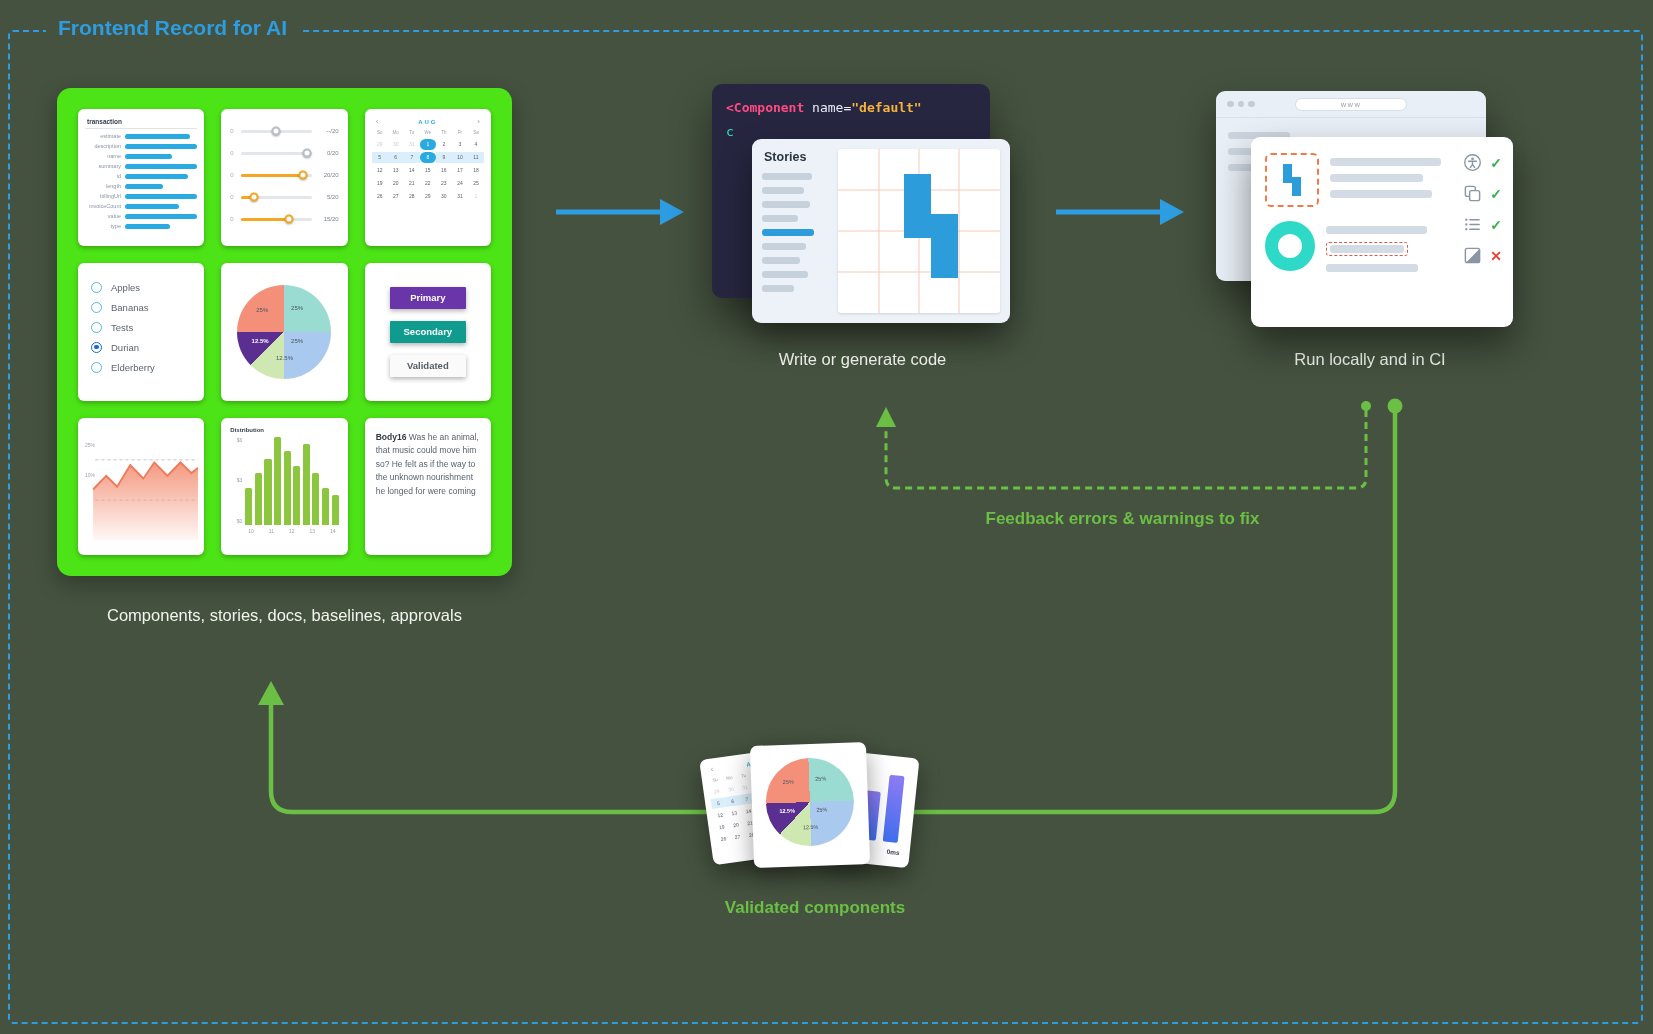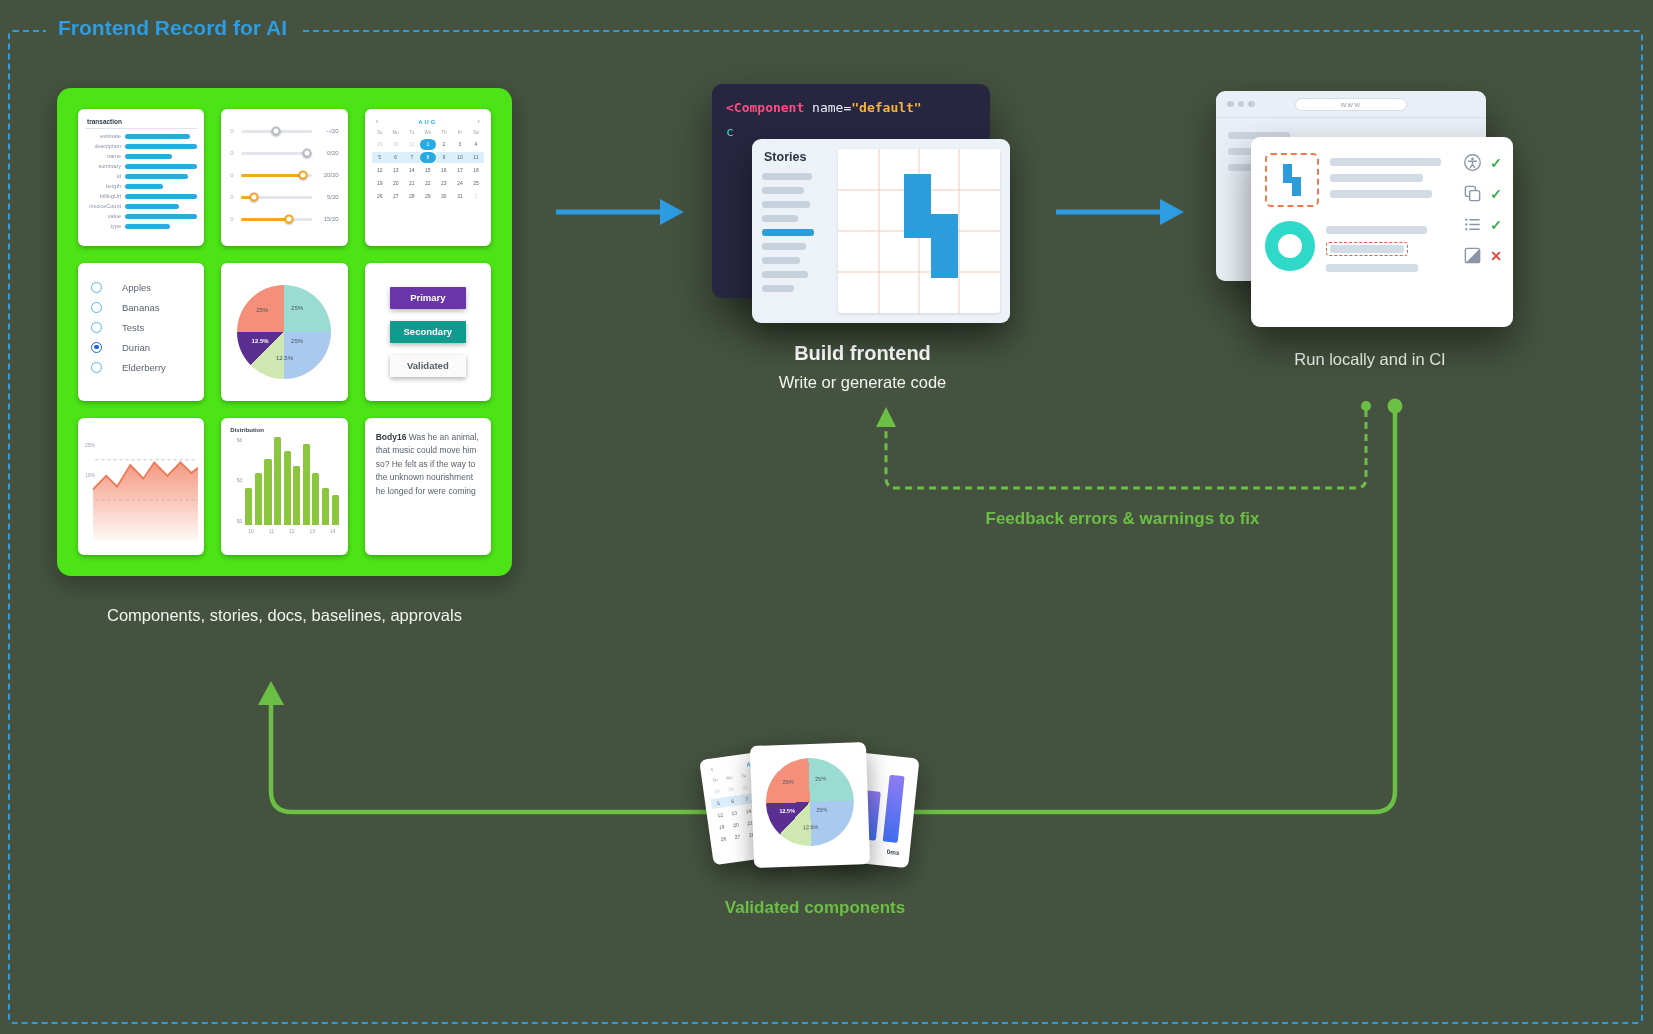--- a/index.html
+++ b/index.html
@@ -37,21 +37,21 @@
   .cal-month{font-size:6px;letter-spacing:2px;color:#29abe2;font-weight:bold;}
   .chev{font-size:8px;color:#9aa3b0;line-height:1;}
   .cal-grid{display:grid;grid-template-columns:repeat(7,1fr);row-gap:2px;text-align:center;}
   .cal-dow{font-size:4.5px;color:#9aa3b0;padding-bottom:2px;}
   .cal-date{font-size:5px;color:#5b6470;height:11px;line-height:11px;}
   .cal-date.muted{color:#c8cdd4;}
   .cal-date.range{background:#dbeefb;}
   .cal-date.sel{background:#29abe2;color:#fff;border-radius:5.5px;}
 
   .radios-card{padding:14px 0 0 13px;}
-  .radio-row{display:flex;align-items:center;gap:20px;height:20px;}
+  .radio-row{display:flex;align-items:center;gap:9px;height:20px;}
   .radio-circle{width:11px;height:11px;border-radius:50%;border:1.5px solid #57b6e8;position:relative;flex-shrink:0;display:inline-block;}
   .radio-circle.checked{border-color:#1566d6;}
   .radio-circle.checked::after{content:"";position:absolute;left:1.8px;top:1.8px;width:4.8px;height:4.8px;border-radius:50%;background:#1566d6;}
   .radio-label{font-size:9.5px;color:#5a6470;}
 
   .pie-wrap{position:relative;width:94px;height:94px;}
   .pie-card .pie-wrap{position:absolute;left:50%;top:50%;transform:translate(-50%,-50%);}
   .pie-disc{width:100%;height:100%;border-radius:50%;}
   .pie-label{position:absolute;font-size:6px;color:#4a5560;}
   .pie-label-0{left:57%;top:21%;}
@@ -445,21 +445,20 @@
     <svg viewBox="0 0 162 164" preserveAspectRatio="none">
       <path d="M41 0 V164 M81 0 V164 M121 0 V164" stroke="#f5c8b7" stroke-width="1" fill="none"></path>
       <path d="M0 41 H162 M0 82 H162 M0 123 H162" stroke="#f5c8b7" stroke-width="1" fill="none"></path>
       <rect x="66" y="25" width="27" height="64" fill="#2d9cdb"></rect>
       <rect x="93" y="65" width="27" height="64" fill="#2d9cdb"></rect>
     </svg>
   </div>
 </div>
 
 <div class="caption build-caption">
-  <div class="caption-title">Build frontend</div>
   <div class="caption-sub">Write or generate code</div>
 </div>
 
 <div class="browser-window">
   <div class="browser-bar">
     <span class="traffic-dot"></span>
     <span class="traffic-dot"></span>
     <span class="traffic-dot"></span>
     <span class="address-pill">www</span>
   </div>

